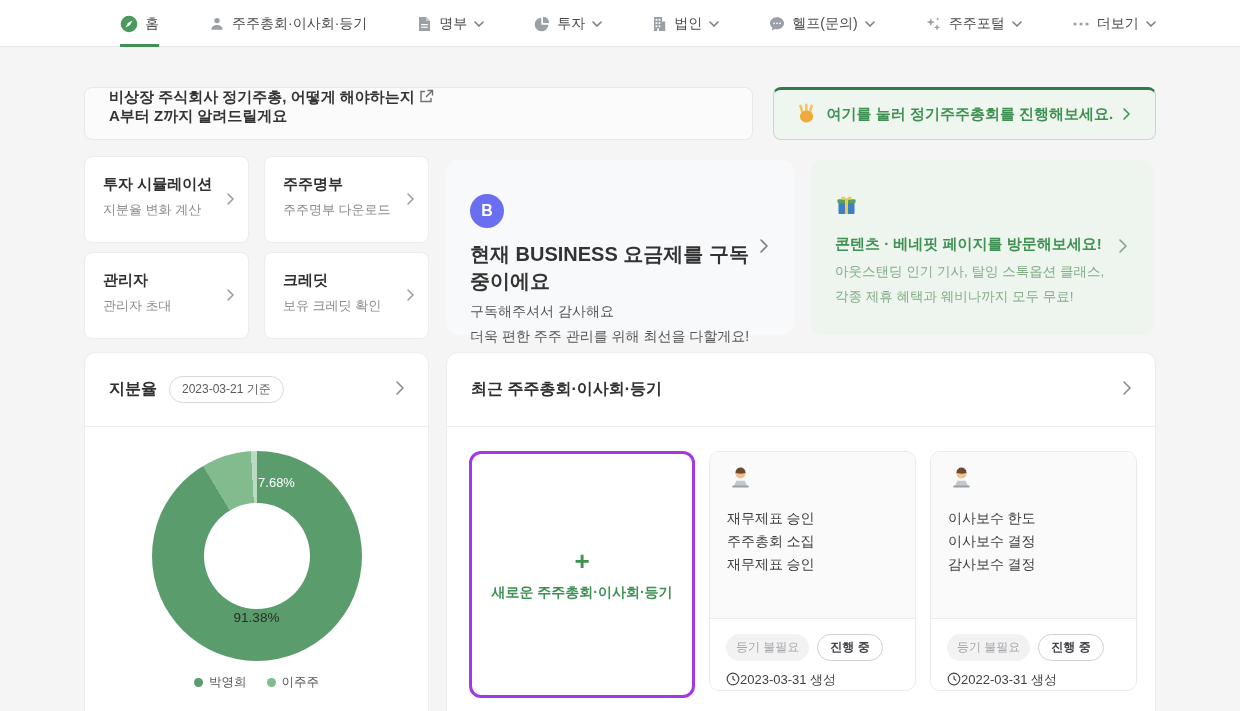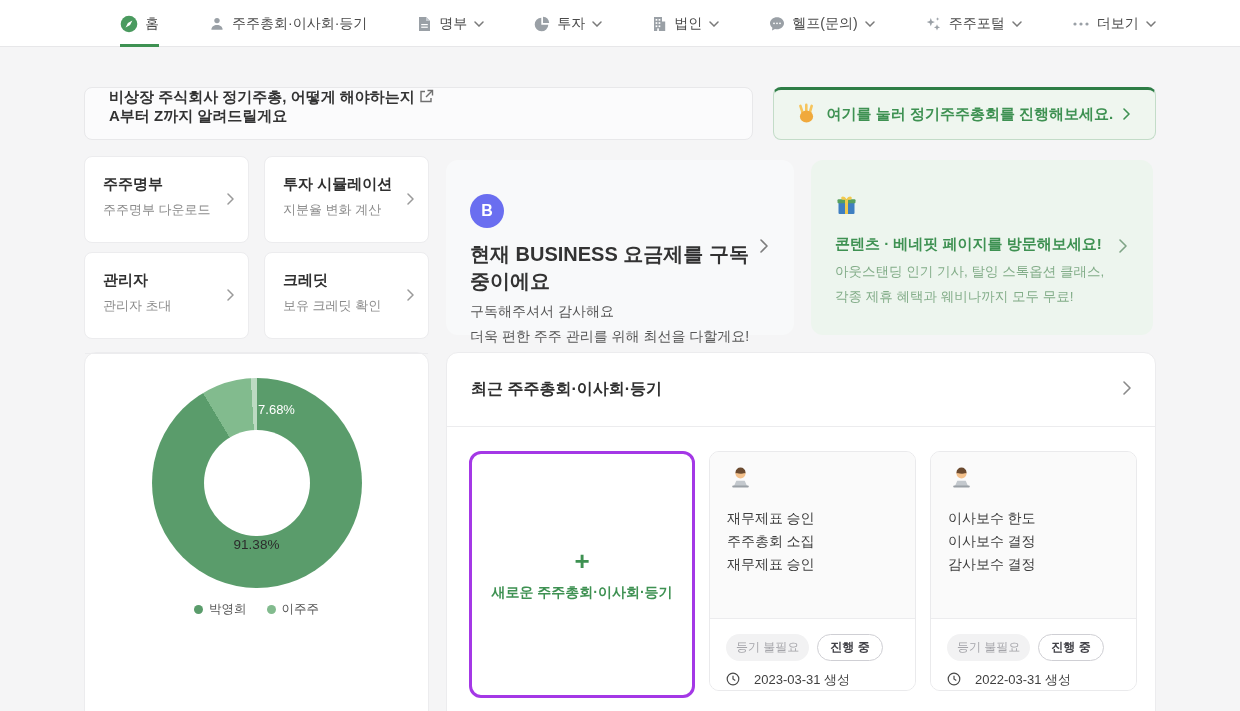--- a/index.html
+++ b/index.html
@@ -80,21 +80,21 @@
   .meeting-card { width:207px; height:240px; background:#fff; border:1px solid #eaeaec;
     border-radius:10px; overflow:hidden; cursor:pointer; display:flex; flex-direction:column; }
   .mtop { height:166px; background:#fafafa; padding:13px 17px 0; }
   .mline { font-size:14px; color:#3c3c3c; line-height:23px; }
   .mlines { margin-top:11px;font-family:Liberation Serif, serif; }
   .mbottom { padding:15px 16px 0; background:#fff; border-top:1px solid #ececee; flex:1; }
   .badge-row { display:flex; gap:8px; align-items:flex-start; }
   .badge-gray { font-size:12px; color:#a5a5aa; background:#f2f2f3; border-radius:14px; padding:5px 10px; }
   .badge-outline { font-size:12px; font-weight:700; color:#414147; background:#fff;
     border:1px solid #cfcfd4; border-radius:14px; padding:4px 12px; }
-  .mdate { display:flex; align-items:center; gap:14px; margin-top:10px; font-size:13px; color:#3f3f3f; }
+  .mdate { display:flex; align-items:center; gap:0; margin-top:10px; font-size:13px; color:#3f3f3f; }
 </style>
 </head>
 <body>
 
 <nav class="topnav">
   <div class="nav-inner">
     <div class="nav-item active">
       <span class="nicon">
         <svg width="18" height="18" viewBox="0 0 18 18">
             <circle cx="9" cy="9" r="8.3" fill="#4a9a5f"></circle>
@@ -245,31 +245,31 @@
         <svg width="7" height="12" viewBox="0 0 7 12">
             <path d="M1 1l5 5-5 5" stroke="#3e9152" stroke-width="1.6" fill="none" stroke-linecap="round" stroke-linejoin="round"></path>
           </svg>
       </span>
     </div>
   </div>
 
   <div class="row2">
     <div class="quick-grid">
       <div class="quick-card">
+        <div class="qt">투자 시뮬레이션</div>
+        <div class="qs">지분율 변화 계산</div>
+        <span class="chev">
+          <svg width="7" height="12" viewBox="0 0 7 12">
+              <path d="M1 1l5 5-5 5" stroke="#9a9a9a" stroke-width="1.5" fill="none" stroke-linecap="round" stroke-linejoin="round"></path>
+            </svg>
+        </span>
+      </div>
+      <div class="quick-card">
         <div class="qt">주주명부</div>
         <div class="qs">주주명부 다운로드</div>
-        <span class="chev">
-          <svg width="7" height="12" viewBox="0 0 7 12">
-              <path d="M1 1l5 5-5 5" stroke="#9a9a9a" stroke-width="1.5" fill="none" stroke-linecap="round" stroke-linejoin="round"></path>
-            </svg>
-        </span>
-      </div>
-      <div class="quick-card">
-        <div class="qt">투자 시뮬레이션</div>
-        <div class="qs">지분율 변화 계산</div>
         <span class="chev">
           <svg width="7" height="12" viewBox="0 0 7 12">
               <path d="M1 1l5 5-5 5" stroke="#9a9a9a" stroke-width="1.5" fill="none" stroke-linecap="round" stroke-linejoin="round"></path>
             </svg>
         </span>
       </div>
       <div class="quick-card">
         <div class="qt">관리자</div>
         <div class="qs">관리자 초대</div>
         <span class="chev">
@@ -317,20 +317,29 @@
         <svg width="8" height="14" viewBox="0 0 8 14">
             <path d="M1 1l6 6-6 6" stroke="#7fa486" stroke-width="1.6" fill="none" stroke-linecap="round" stroke-linejoin="round"></path>
           </svg>
       </span>
     </div>
   </div>
 
   <div class="row3">
 
     <section class="bigcard ownership-card">
+      <div class="card-head">
+        <span class="ht">지분율</span>
+        <span class="date-badge">2023-03-21 기준</span>
+        <span class="chev">
+          <svg width="8" height="14" viewBox="0 0 8 14">
+              <path d="M1 1l6 6-6 6" stroke="#8a8a8a" stroke-width="1.6" fill="none" stroke-linecap="round" stroke-linejoin="round"></path>
+            </svg>
+        </span>
+      </div>
       <div class="divider"></div>
       <div class="donut-wrap">
         <div class="donut" style="background: conic-gradient(rgb(90, 156, 107) 0deg, rgb(90, 156, 107) 328.968deg, rgb(130, 187, 142) 328.968deg, rgb(130, 187, 142) 356.616deg, rgb(188, 218, 194) 356.616deg, rgb(188, 218, 194) 360deg);"></div>
         <span class="dlabel small">7.68%</span>
         <span class="dlabel big">91.38%</span>
       </div>
       <div class="legend">
         <div class="legend-item">
           <span class="legend-dot" style="background: rgb(90, 156, 107);"></span>
           <span>박영희</span>

